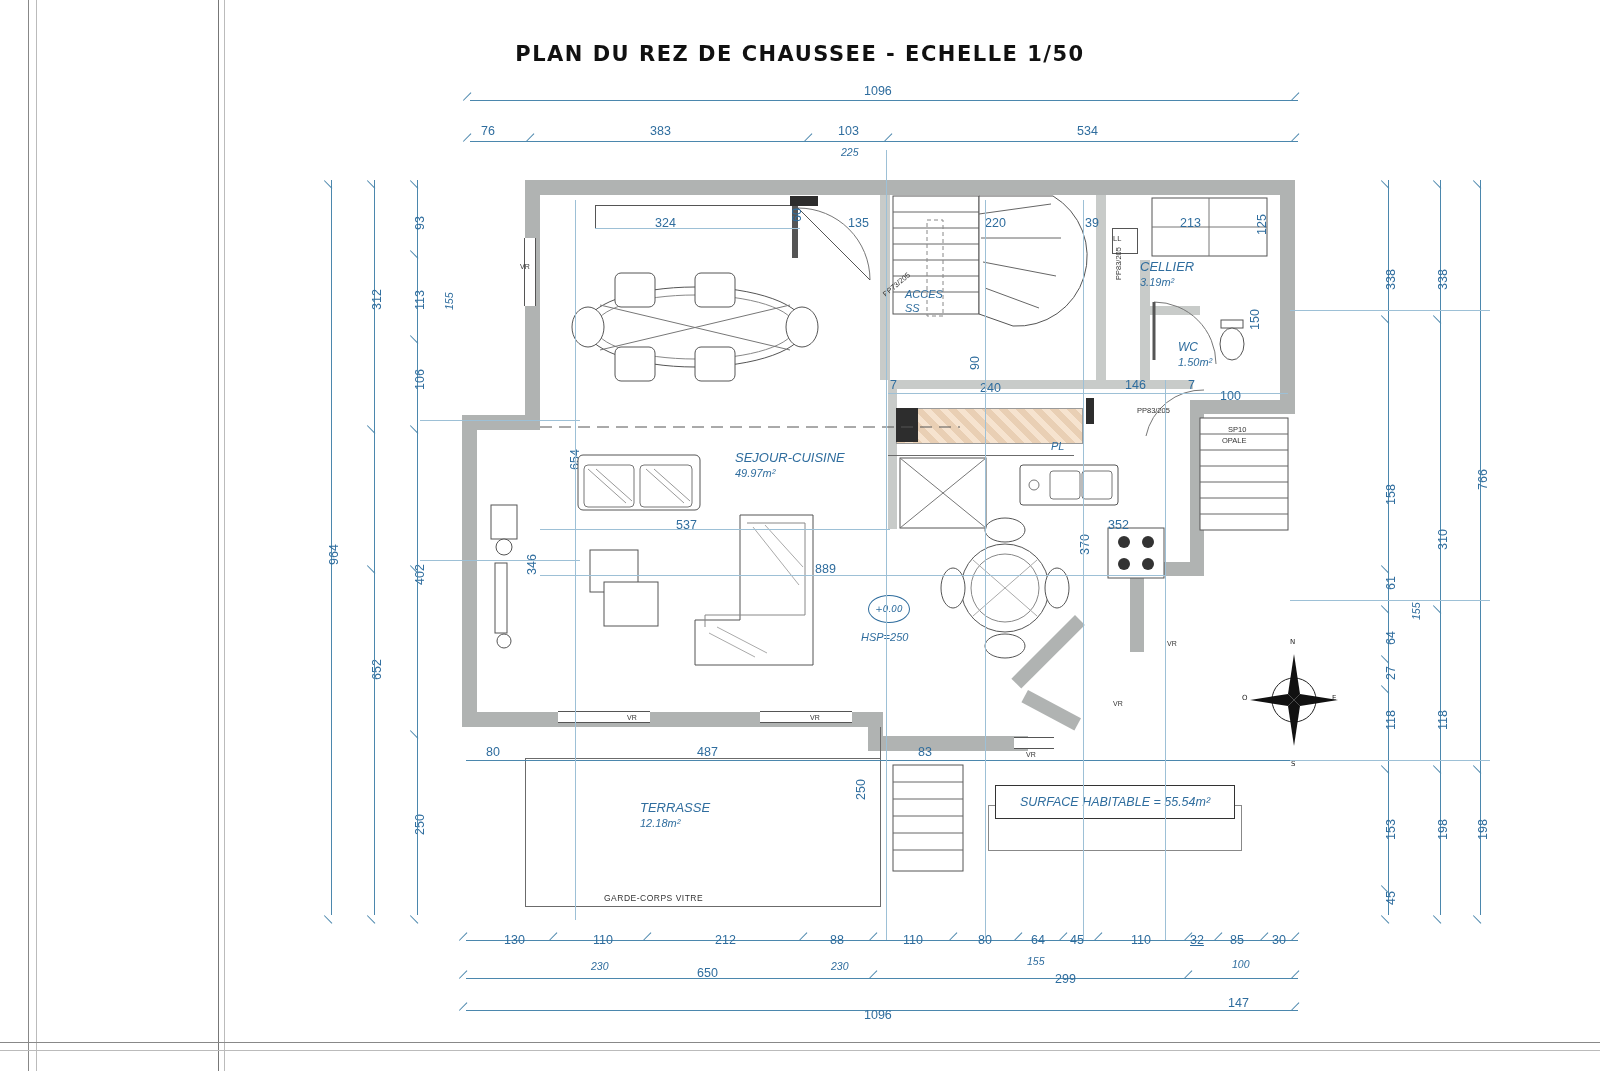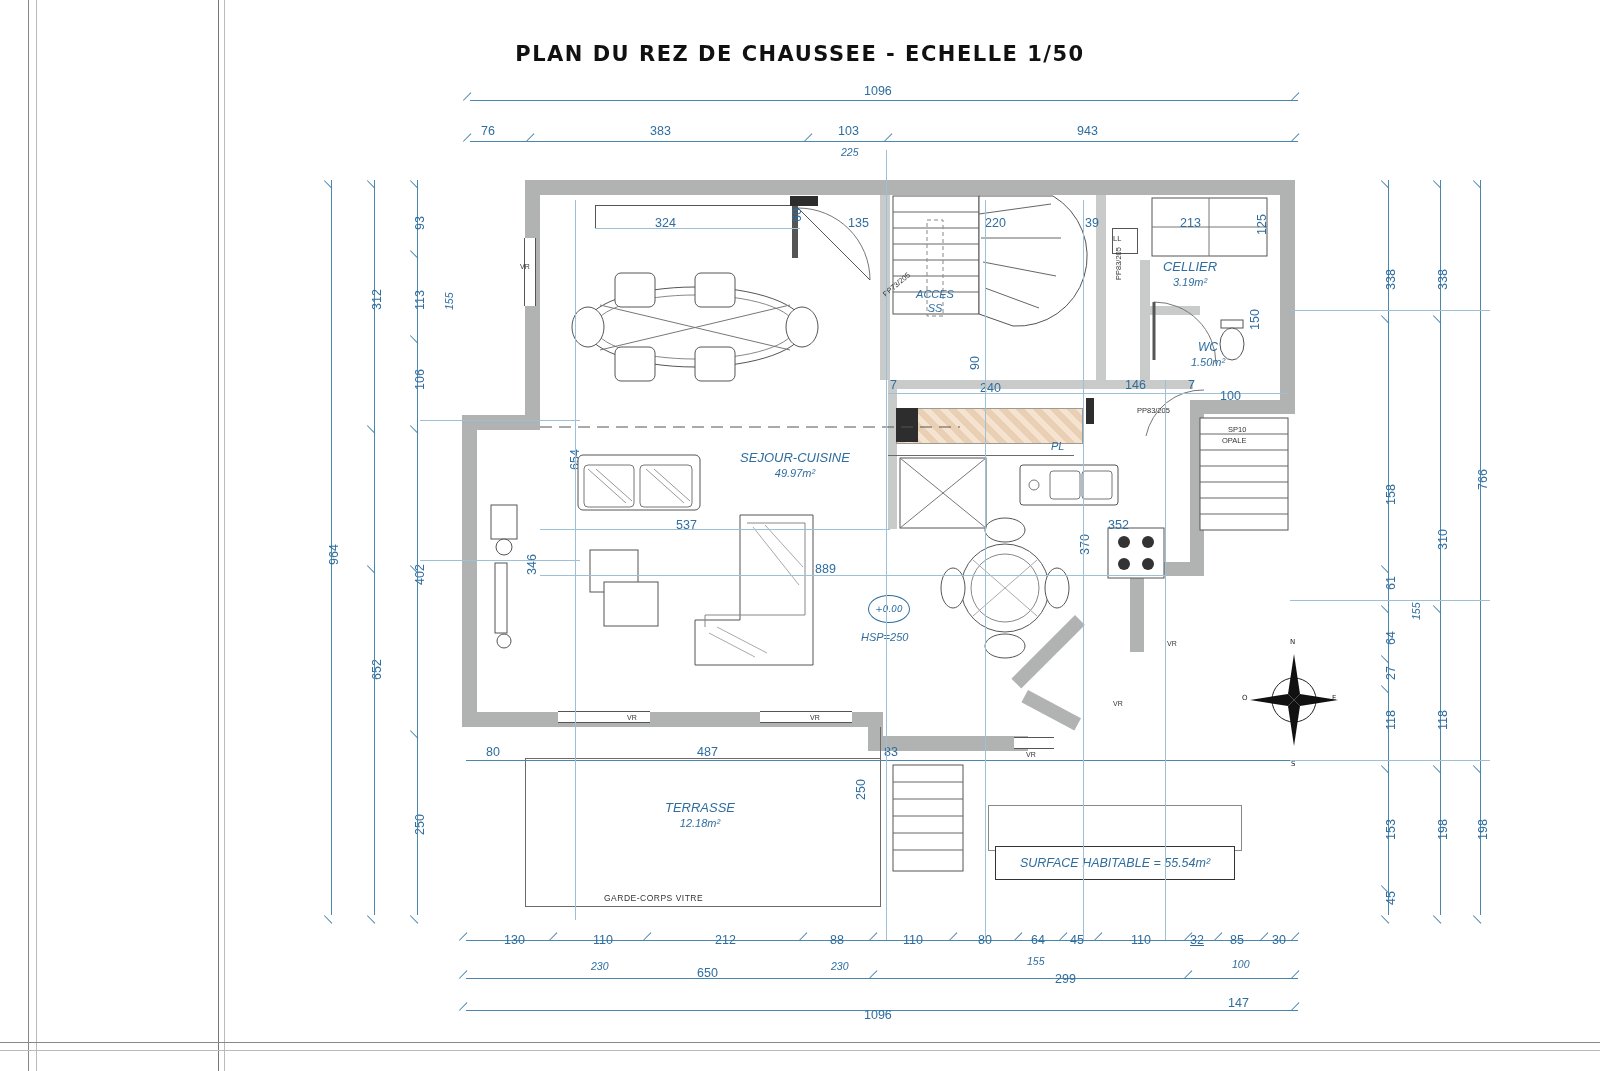--- a/index.html
+++ b/index.html
@@ -52,21 +52,21 @@
     background:repeating-linear-gradient(45deg,#e9cfb4 0 6px,#f6e3cf 6px 12px);
     border:1px solid #9a9a9a;
   }
   .thinline { position:absolute; background:#6b6b6b; }
   .thinline.h { height:1px; }
   .thinline.v { width:1px; }
 
   
   .roomlabel {
     position:absolute; color:#2f6d9e; font-style:italic;
-    font-family:"Liberation Sans", sans-serif; text-align:center;
+    font-family:"Liberation Sans", sans-serif; 
     white-space:nowrap; font-size:13px;
   }
   .roomlabel .area { display:block; font-size:11px; margin-top:2px; }
   .smalltag {
     position:absolute; color:#333; font-size:7.5px;
     font-family:"Liberation Sans", sans-serif; white-space:nowrap;
   }
   .smalltag.blue { color:#2f6d9e; }
   .vrtag {
     position:absolute; font-size:7px; color:#333;
@@ -124,21 +124,21 @@
 
   <div class="dline h" style="left:470px; top:141px; width:828px;"></div>
   <div class="tick" style="left:465px; top:136px; transform:rotate(45deg);"></div>
   <div class="tick" style="left:528px; top:136px; transform:rotate(45deg);"></div>
   <div class="tick" style="left:806px; top:136px; transform:rotate(45deg);"></div>
   <div class="tick" style="left:886px; top:136px; transform:rotate(45deg);"></div>
   <div class="tick" style="left:1293px; top:136px; transform:rotate(45deg);"></div>
   <div class="dlabel" style="left:481px; top:124px;">76</div>
   <div class="dlabel" style="left:650px; top:124px;">383</div>
   <div class="dlabel" style="left:838px; top:124px;">103</div>
-  <div class="dlabel" style="left:1077px; top:124px;">943</div>
+  <div class="dlabel" style="left:1077px; top:124px;">534</div>
   <div class="dlabel sm" style="left:841px; top:146px;">225</div>
 
   <div class="dline v" style="left:331px; top:180px; width:1px; height:735px;"></div>
   <div class="tick" style="left:326px; top:175px; transform:rotate(-45deg);"></div>
   <div class="tick" style="left:326px; top:910px; transform:rotate(-45deg);"></div>
   <div class="dlabel rot" style="left:327px; top:565px;">964</div>
   <div class="dlabel rot" style="left:370px; top:680px;">652</div>
 
   <div class="dline v" style="left:374px; top:180px; width:1px; height:735px;"></div>
   <div class="tick" style="left:369px; top:175px; transform:rotate(-45deg);"></div>
@@ -432,21 +432,21 @@
     <span>ACCES</span>
     <span class="area" style="font-size:11px;">SS</span>
   </div>
 
   <div class="level-circle" style="left:868px; top:595px;">+0.00</div>
   <div class="hsp" style="left:861px; top:631px;">HSP=250</div>
 
   <div class="gc-text" style="left:560px; top:893px;">GARDE-CORPS VITRE</div>
 
   <div class="surface-box-outer" style="left:988px; top:805px; width:252px; height:44px;"></div>
-  <div class="surface-box" style="left:995px; top:846px; width:238px; height:32px;">SURFACE HABITABLE = 55.54m²</div>
+  <div class="surface-box" style="left:995px; top:785px; width:238px; height:32px;">SURFACE HABITABLE = 55.54m²</div>
 
   <div class="compass" style="left:1248px; top:640px;">
     <svg width="92" height="130">
       <circle cx="46" cy="60" r="22" fill="none" stroke="#222"></circle>
       <polygon points="46,14 52,54 46,60 40,54" fill="#111"></polygon>
       <polygon points="46,106 52,66 46,60 40,66" fill="#111"></polygon>
       <polygon points="2,60 40,54 46,60 40,66" fill="#111"></polygon>
       <polygon points="90,60 52,54 46,60 52,66" fill="#111"></polygon>
       <polygon points="20,34 44,58 46,60 42,56" fill="#555"></polygon>
       <polygon points="72,34 48,58 46,60 50,56" fill="#555"></polygon>
@@ -480,21 +480,21 @@
   <div class="ext h" style="left:540px; top:529px; width:350px;"></div>
   <div class="dlabel" style="left:676px; top:518px;">537</div>
   <div class="ext h" style="left:540px; top:575px; width:625px;"></div>
   <div class="dlabel" style="left:815px; top:562px;">889</div>
   <div class="dlabel" style="left:1076px; top:518px;margin-left:32px;">352</div>
   <div class="dlabel rot" style="left:1078px; top:555px;">370</div>
 
   <div class="dline h" style="left:466px; top:760px; width:828px;"></div>
   <div class="dlabel" style="left:486px; top:745px;">80</div>
   <div class="dlabel" style="left:697px; top:745px;">487</div>
-  <div class="dlabel" style="left:884px; top:745px;">83</div>
+  <div class="dlabel" style="left:918px; top:745px;">83</div>
   <div class="dlabel rot" style="left:854px; top:800px;">250</div>
 
   <div class="dline h" style="left:466px; top:940px; width:832px;"></div>
   <div class="tick" style="left:461px; top:935px; transform:rotate(45deg);"></div>
   <div class="tick" style="left:551px; top:935px; transform:rotate(45deg);"></div>
   <div class="tick" style="left:645px; top:935px; transform:rotate(45deg);"></div>
   <div class="tick" style="left:801px; top:935px; transform:rotate(45deg);"></div>
   <div class="tick" style="left:871px; top:935px; transform:rotate(45deg);"></div>
   <div class="tick" style="left:951px; top:935px; transform:rotate(45deg);"></div>
   <div class="tick" style="left:1016px; top:935px; transform:rotate(45deg);"></div>

